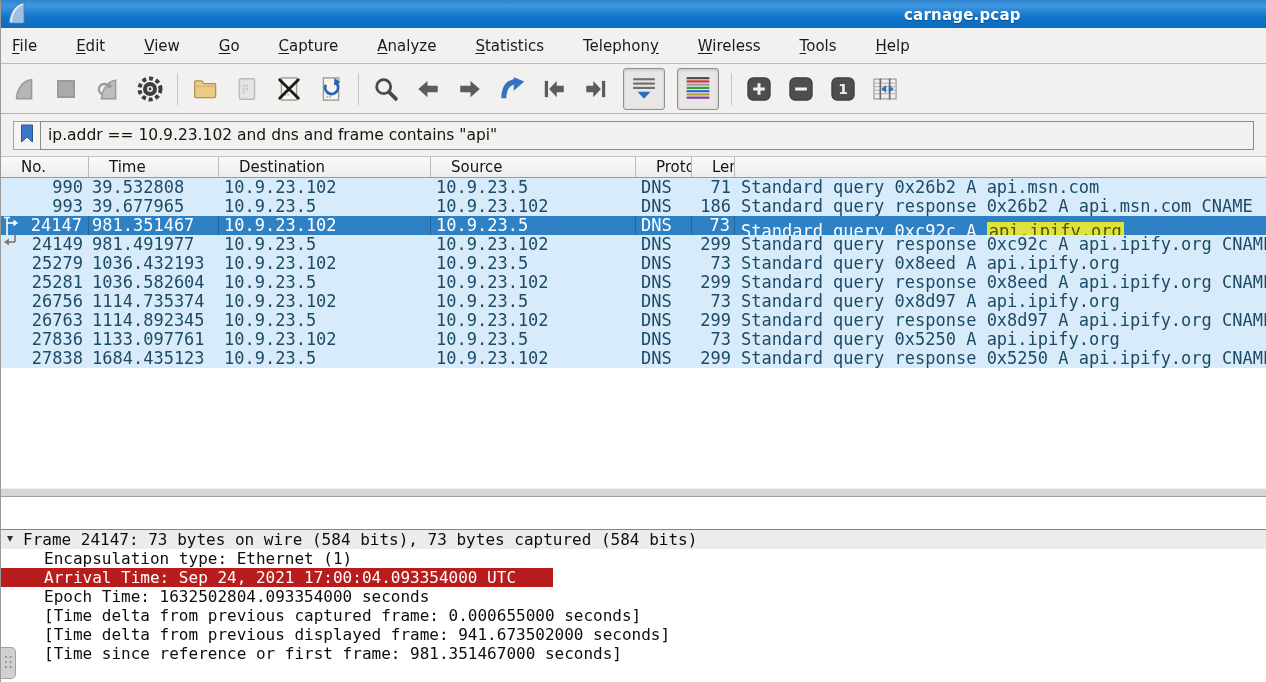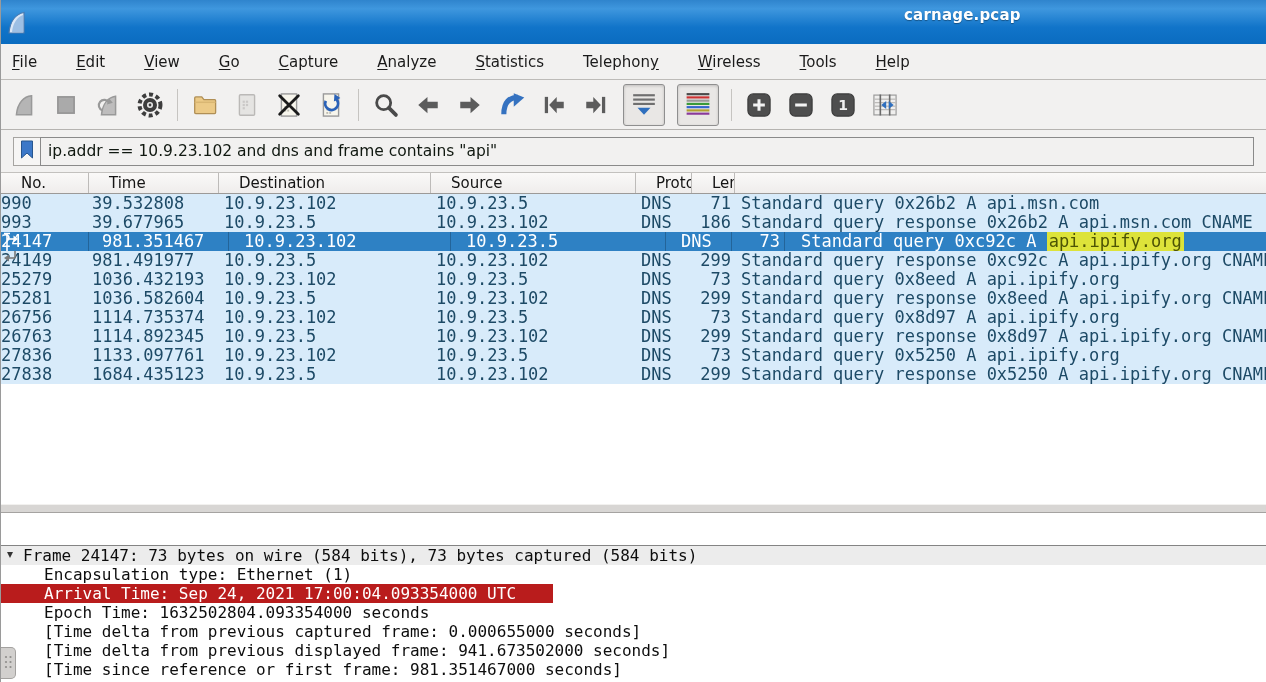--- a/index.html
+++ b/index.html
@@ -1,21 +1,21 @@
 <!DOCTYPE html>
 <html><head>
 <meta charset="utf-8">
 <style>
   * { box-sizing: border-box; margin: 0; padding: 0; }
   html,body { width:1266px; height:682px; overflow:hidden; background:#fff; }
   .window { position:relative; width:1266px; height:682px; background:#fff;
             font-family:"DejaVu Sans", sans-serif; border-left:1px solid #9a9a9a; overflow:hidden; }
 
   
-  .titlebar { height:44px; display:flex; align-items:center; position:relative;
+  .titlebar { height:28px; display:flex; position:relative;
     background:linear-gradient(180deg,#2f84cd 0%,#3f97de 20%,#1174c9 62%,#0a6cc0 100%); }
   .titlebar .fin { margin-left:5px; display:flex; }
   .titlebar .title { position:absolute; left:903px; top:6px; color:#fff; font-weight:bold;
     font-size:15px; letter-spacing:.2px; text-shadow:0 1px 1px rgba(0,0,0,.35); }
 
   
   .menubar { height:36px; background:#f2f1f0; border-bottom:1px solid #bdbbb8;
     display:flex; align-items:center; padding-left:2px;gap:16px; }
   .mitem { padding:4px 9px; margin-right:5px; font-size:15px; color:#1a1a1a; cursor:default; }
   .mitem u { text-decoration:underline; text-underline-offset:2px; }
@@ -41,28 +41,28 @@
   
   .grid7 { display:grid; grid-template-columns:88px 130px 212px 205px 56px 43px 1fr; }
   .phead { height:21px; background:linear-gradient(180deg,#faf9f8,#efedec);
     border-bottom:1px solid #9c9a98; }
   .hcell { border-right:1px solid #bdbbb9; font-size:15px; color:#141414;
     padding:1px 0 0 20px; white-space:nowrap; overflow:hidden; }
   .plist { height:310px; background:#fff; font-family:"DejaVu Sans Mono", monospace;
     font-size:17px; overflow:hidden; }
   .prow { height:19px; line-height:19px; background:var(--rowbg); color:var(--rowfg); }
   .pcell { white-space:pre; overflow:hidden; position:relative; }
-  .c-no { text-align:left; padding-right:6px; }
+  .c-no { text-align:right; padding-right:6px; }
   .c-time { padding-left:3px; }
   .c-src,.c-dst,.c-proto { padding-left:5px; }
   .c-len { text-align:right; padding-right:4px; }
   .c-info { padding-left:6px; }
-  .prow.sel { background:var(--selbg); color:#fff;gap:10px; }
+  .prow.sel { background:var(--selbg); color:#fff; }
   .prow.sel .pcell { border-right:1px solid rgba(0,0,0,.22); }
-  .prow.sel .pcell:last-child { border-right:none; }
+  .prow.sel .pcell:last-child { border-right:none;margin-top:6px; }
   .hl { background:var(--hlbg); color:var(--hlfg); padding:0 2px; }
   .marker { position:absolute; left:2px; top:0; }
 
   
   .splitter { height:9px; background:#d8d6d4; border-top:1px solid #f2f1ef; border-bottom:1px solid #a5a3a1; }
   .dwrap { height:185px; background:#fff; }
   .dgap { height:32px; }
   .dtree { border-top:1px solid #848484; font-family:"DejaVu Sans Mono", monospace;
     font-size:16px; color:#0d0d0d; }
   .dline { height:19px; line-height:19px; white-space:pre; overflow:hidden;

